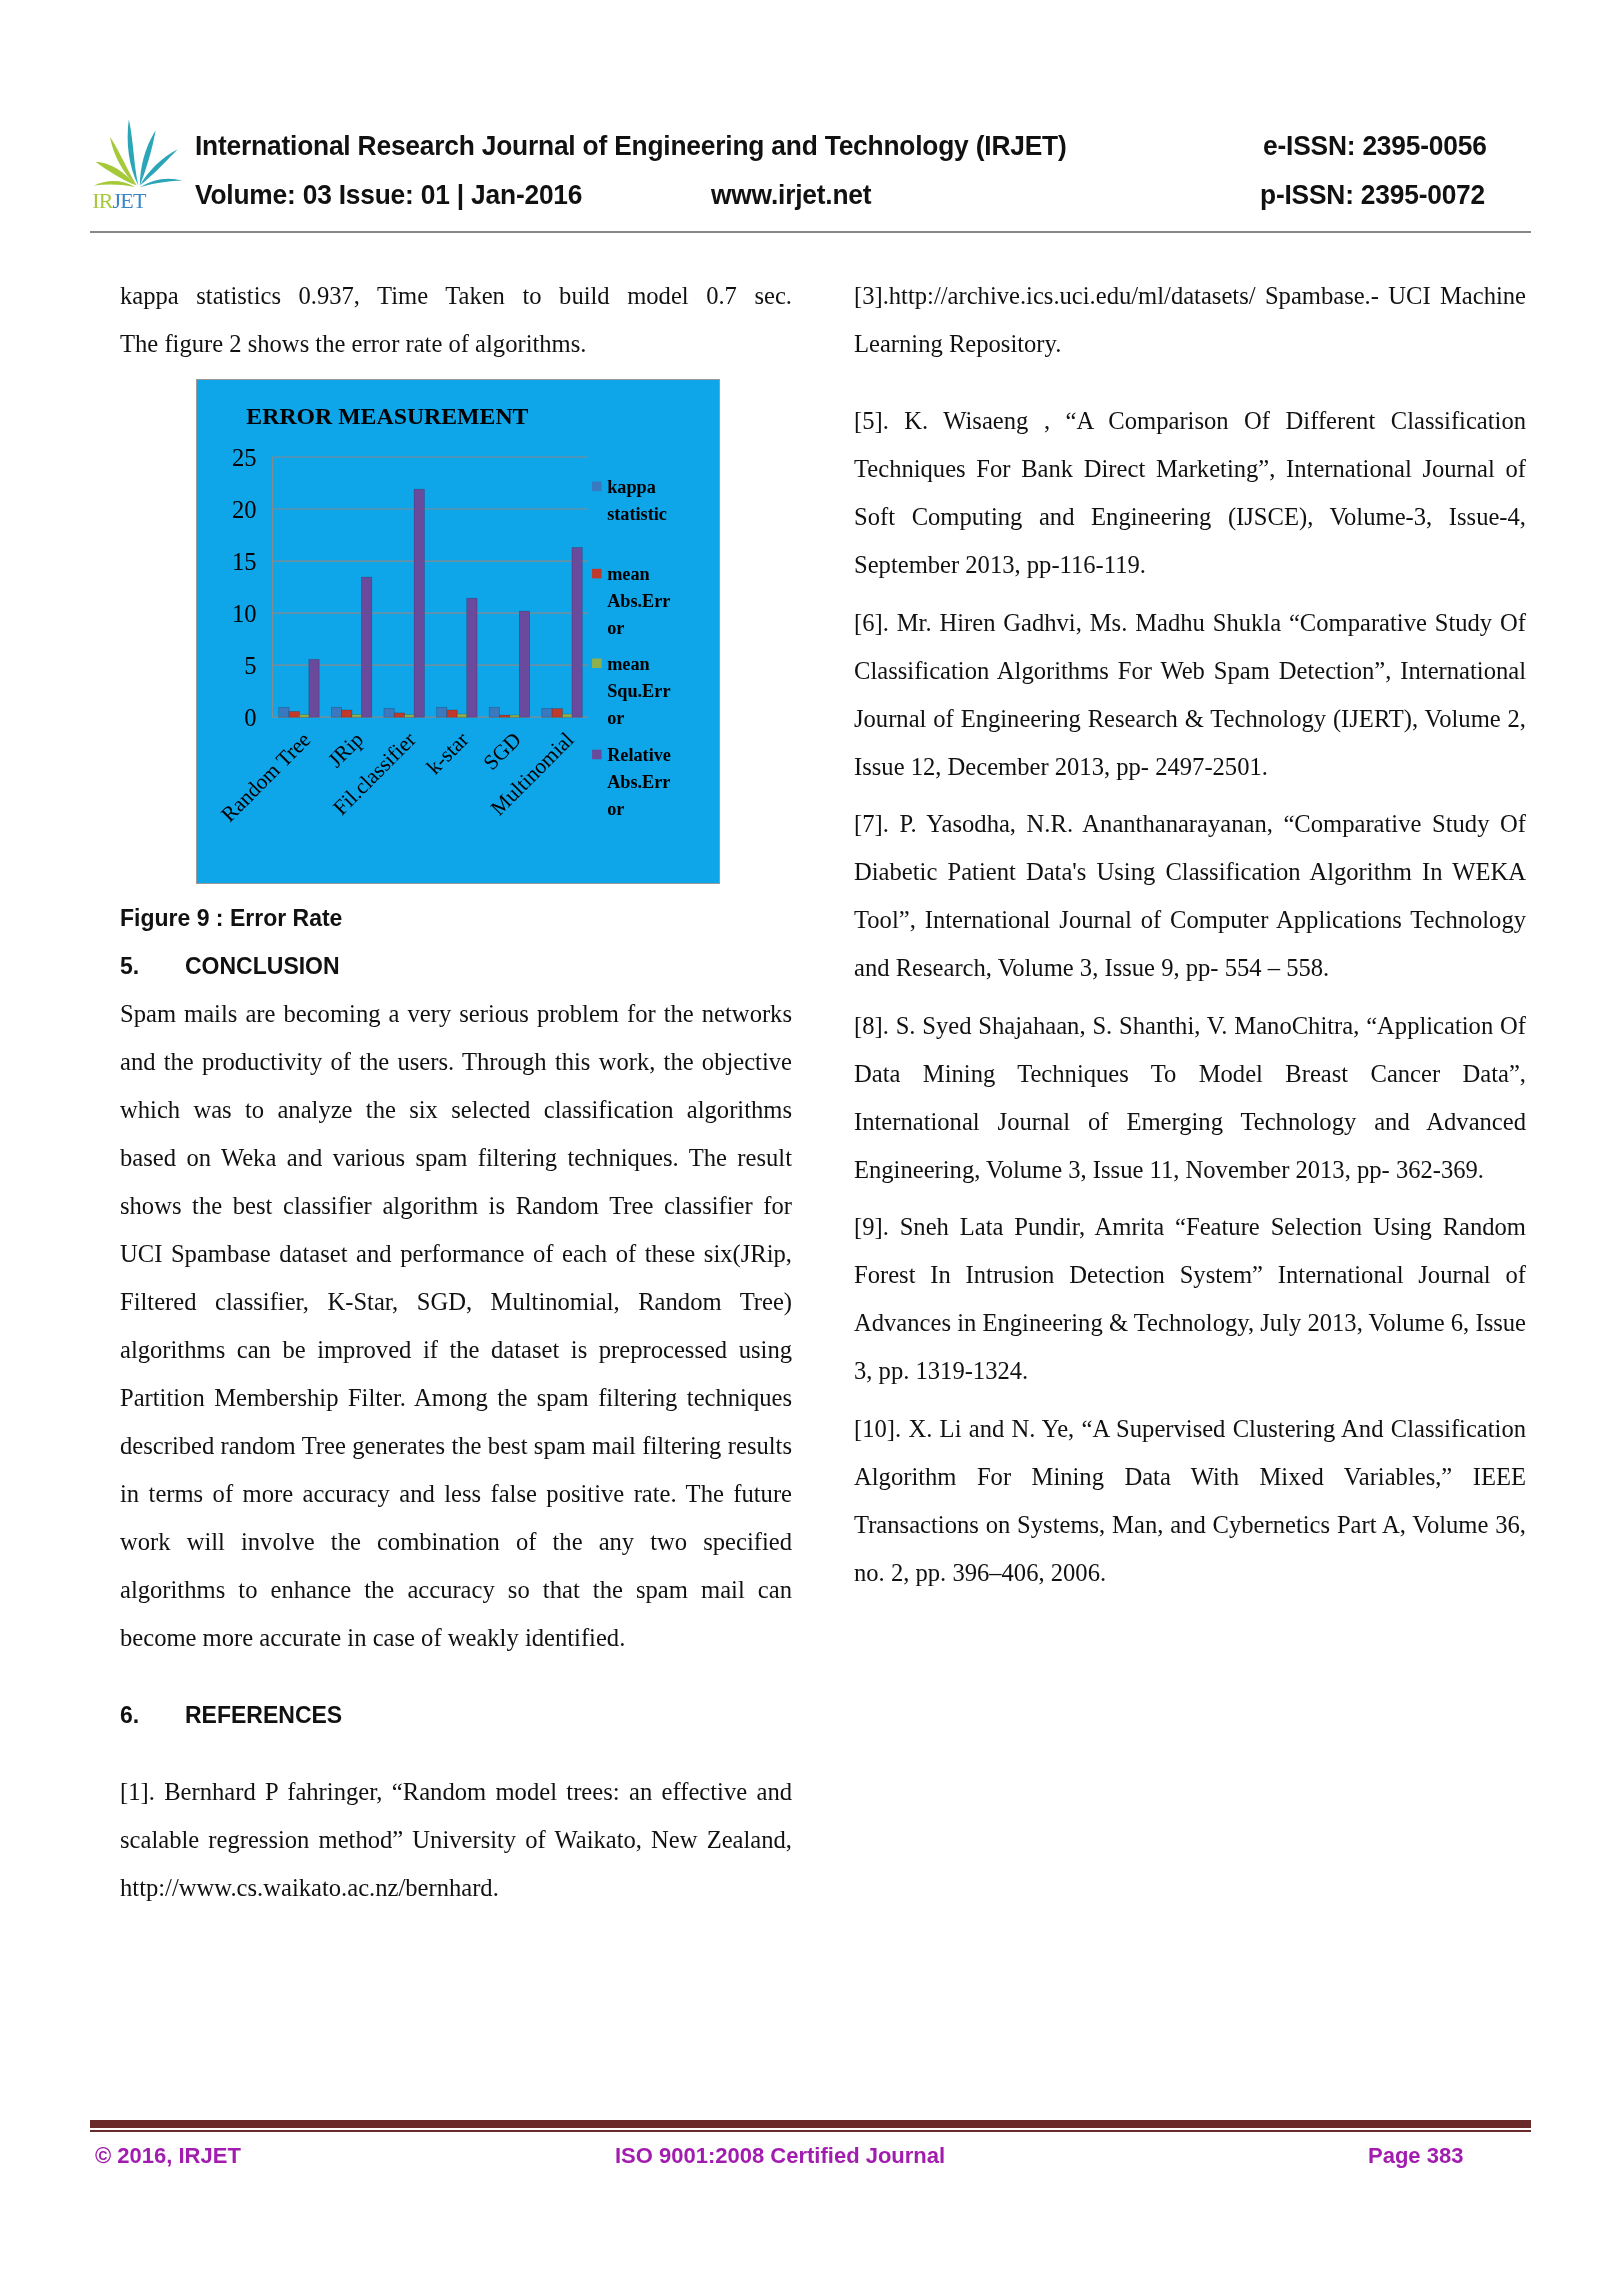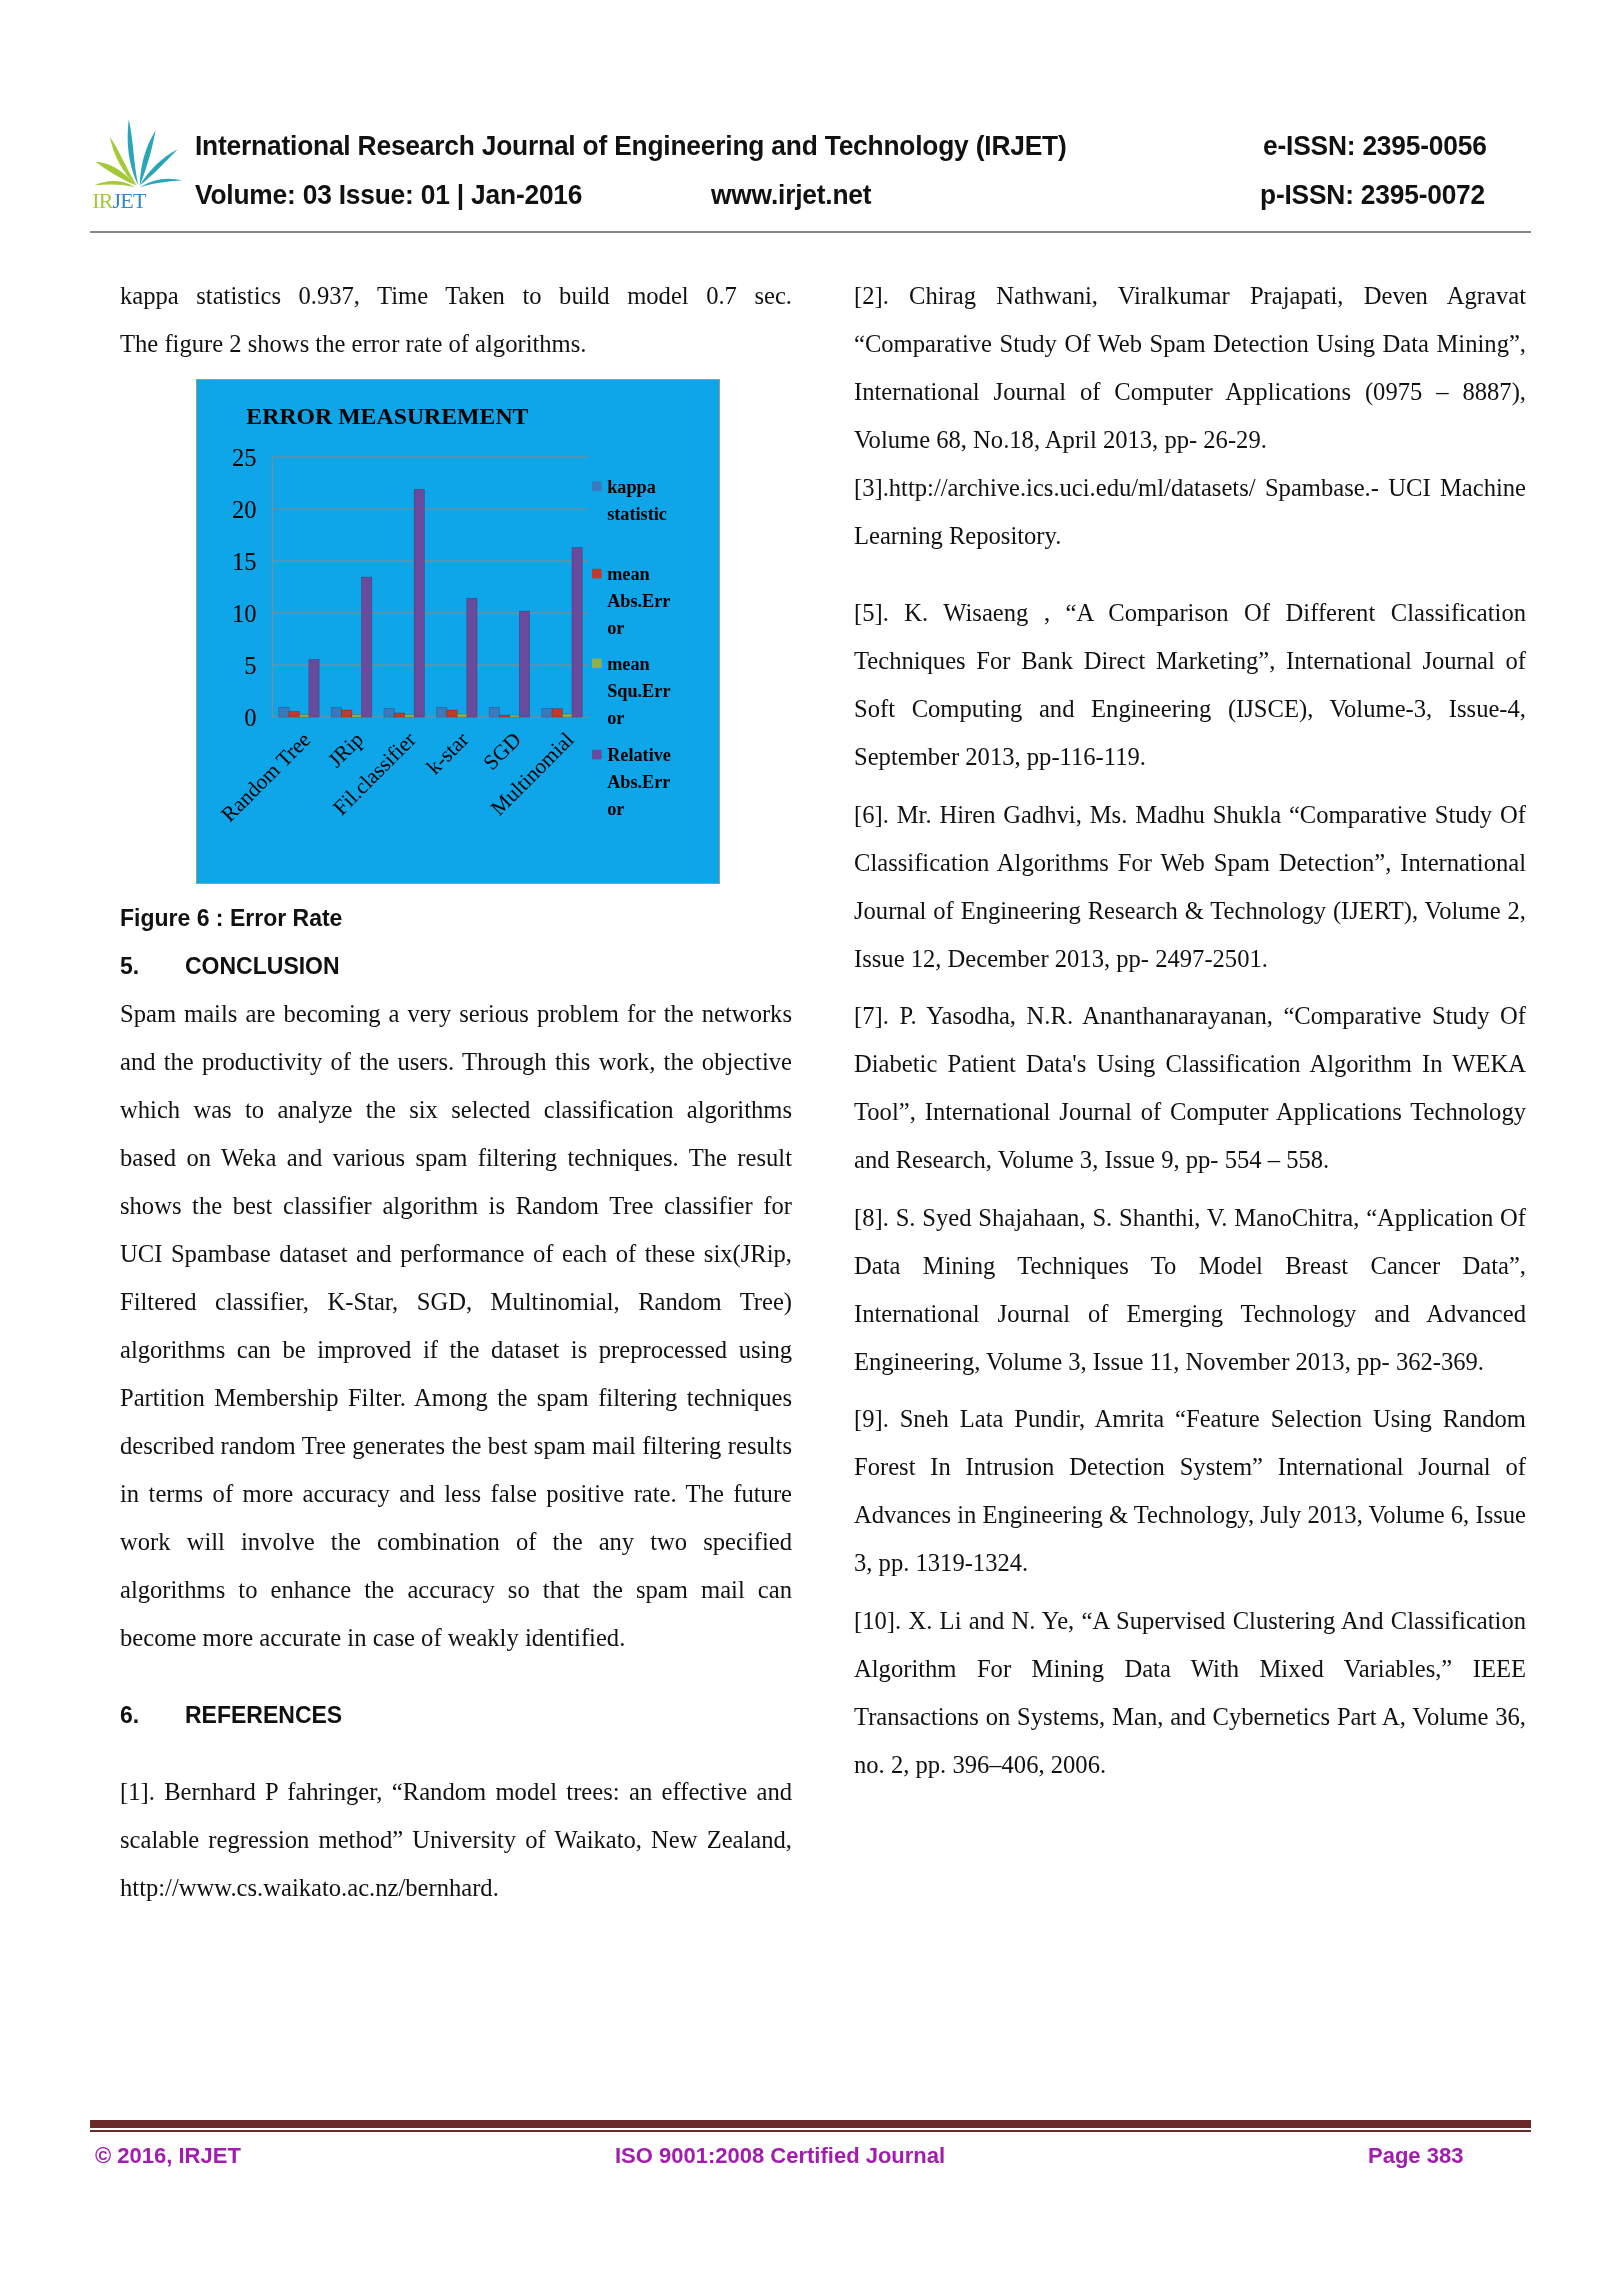--- a/index.html
+++ b/index.html
@@ -127,36 +127,35 @@
         <text x="517" y="365" font-family="'Liberation Serif', 'DejaVu Serif', serif" font-weight="bold" font-size="23">mean</text>
         <text x="517" y="399" font-family="'Liberation Serif', 'DejaVu Serif', serif" font-weight="bold" font-size="23">Squ.Err</text>
         <text x="517" y="433" font-family="'Liberation Serif', 'DejaVu Serif', serif" font-weight="bold" font-size="23">or</text>
         <rect x="498" y="466" width="12" height="12" fill="#6a4a9c"></rect>
         <text x="517" y="480" font-family="'Liberation Serif', 'DejaVu Serif', serif" font-weight="bold" font-size="23">Relative</text>
         <text x="517" y="514" font-family="'Liberation Serif', 'DejaVu Serif', serif" font-weight="bold" font-size="23">Abs.Err</text>
         <text x="517" y="548" font-family="'Liberation Serif', 'DejaVu Serif', serif" font-weight="bold" font-size="23">or</text>
       </svg>
   </div>
 
-  <p class="h">Figure 6 : Error Rate</p>
+  <p class="h">Figure 9 : Error Rate</p>
   <p class="h">
     <span class="num">5.</span><span>CONCLUSION</span>
   </p>
   <p>Spam mails are becoming a very serious problem for  the networks and the productivity of the users. Through this work, the objective which was to analyze the six selected classification algorithms based on Weka and various spam filtering techniques. The result shows the best classifier algorithm is Random Tree classifier for UCI Spambase dataset and performance of each of these six(JRip, Filtered classifier, K-Star, SGD, Multinomial, Random Tree) algorithms can be improved if the dataset is preprocessed using Partition Membership Filter. Among the spam filtering techniques described random Tree generates the best spam mail filtering results in terms of more accuracy and less false positive rate. The future work will involve the combination of the any two specified algorithms to enhance the accuracy so that the spam mail can become more   accurate in case of weakly identified.</p>
   <div class="biggap"></div>
   <p class="h">
     <span class="num">6.</span><span>REFERENCES</span>
   </p>
   <div class="biggap"></div>
   <p class="ref just-last">[1]. Bernhard P fahringer, “Random model trees: an effective and scalable regression method” University of Waikato, New Zealand,</p>
   <p class="ref">http://www.cs.waikato.ac.nz/bernhard.</p>
 </div>
 
 <div id="right-col" class="col">
-  <p class="ref"> [2]. Chirag Nathwani, Viralkumar Prajapati, Deven Agravat “Comparative Study Of Web Spam Detection Using Data Mining”, International Journal of Computer Applications (0975 – 8887), Volume 68, No.18, April 2013, pp- 26-29.</p>
   <p class="ref">[3].http://archive.ics.uci.edu/ml/datasets/     Spambase.- UCI Machine Learning Repository.</p>
   <div class="biggap"></div>
   <p class="ref">[5]. K. Wisaeng , “A Comparison Of Different Classification Techniques For Bank Direct Marketing”, International Journal of Soft Computing and Engineering (IJSCE), Volume-3, Issue-4, September 2013, pp-116-119.</p>
   <div class="gap"></div>
   <p class="ref">[6]. Mr. Hiren Gadhvi, Ms. Madhu Shukla “Comparative Study Of Classification Algorithms For Web Spam Detection”, International Journal of Engineering Research &amp; Technology (IJERT), Volume 2, Issue 12, December 2013,  pp- 2497-2501.</p>
   <div class="gap"></div>
   <p class="ref">[7]. P. Yasodha, N.R. Ananthanarayanan, “Comparative Study Of Diabetic Patient Data's Using Classification Algorithm In WEKA Tool”, International Journal of Computer Applications Technology and Research, Volume 3, Issue 9, pp- 554 – 558.</p>
   <div class="gap"></div>
   <p class="ref">[8]. S. Syed Shajahaan, S. Shanthi, V. ManoChitra, “Application Of Data Mining Techniques To Model Breast Cancer Data”, International Journal of Emerging Technology and Advanced Engineering, Volume 3, Issue 11, November 2013, pp- 362-369.</p>
   <div class="gap"></div>

